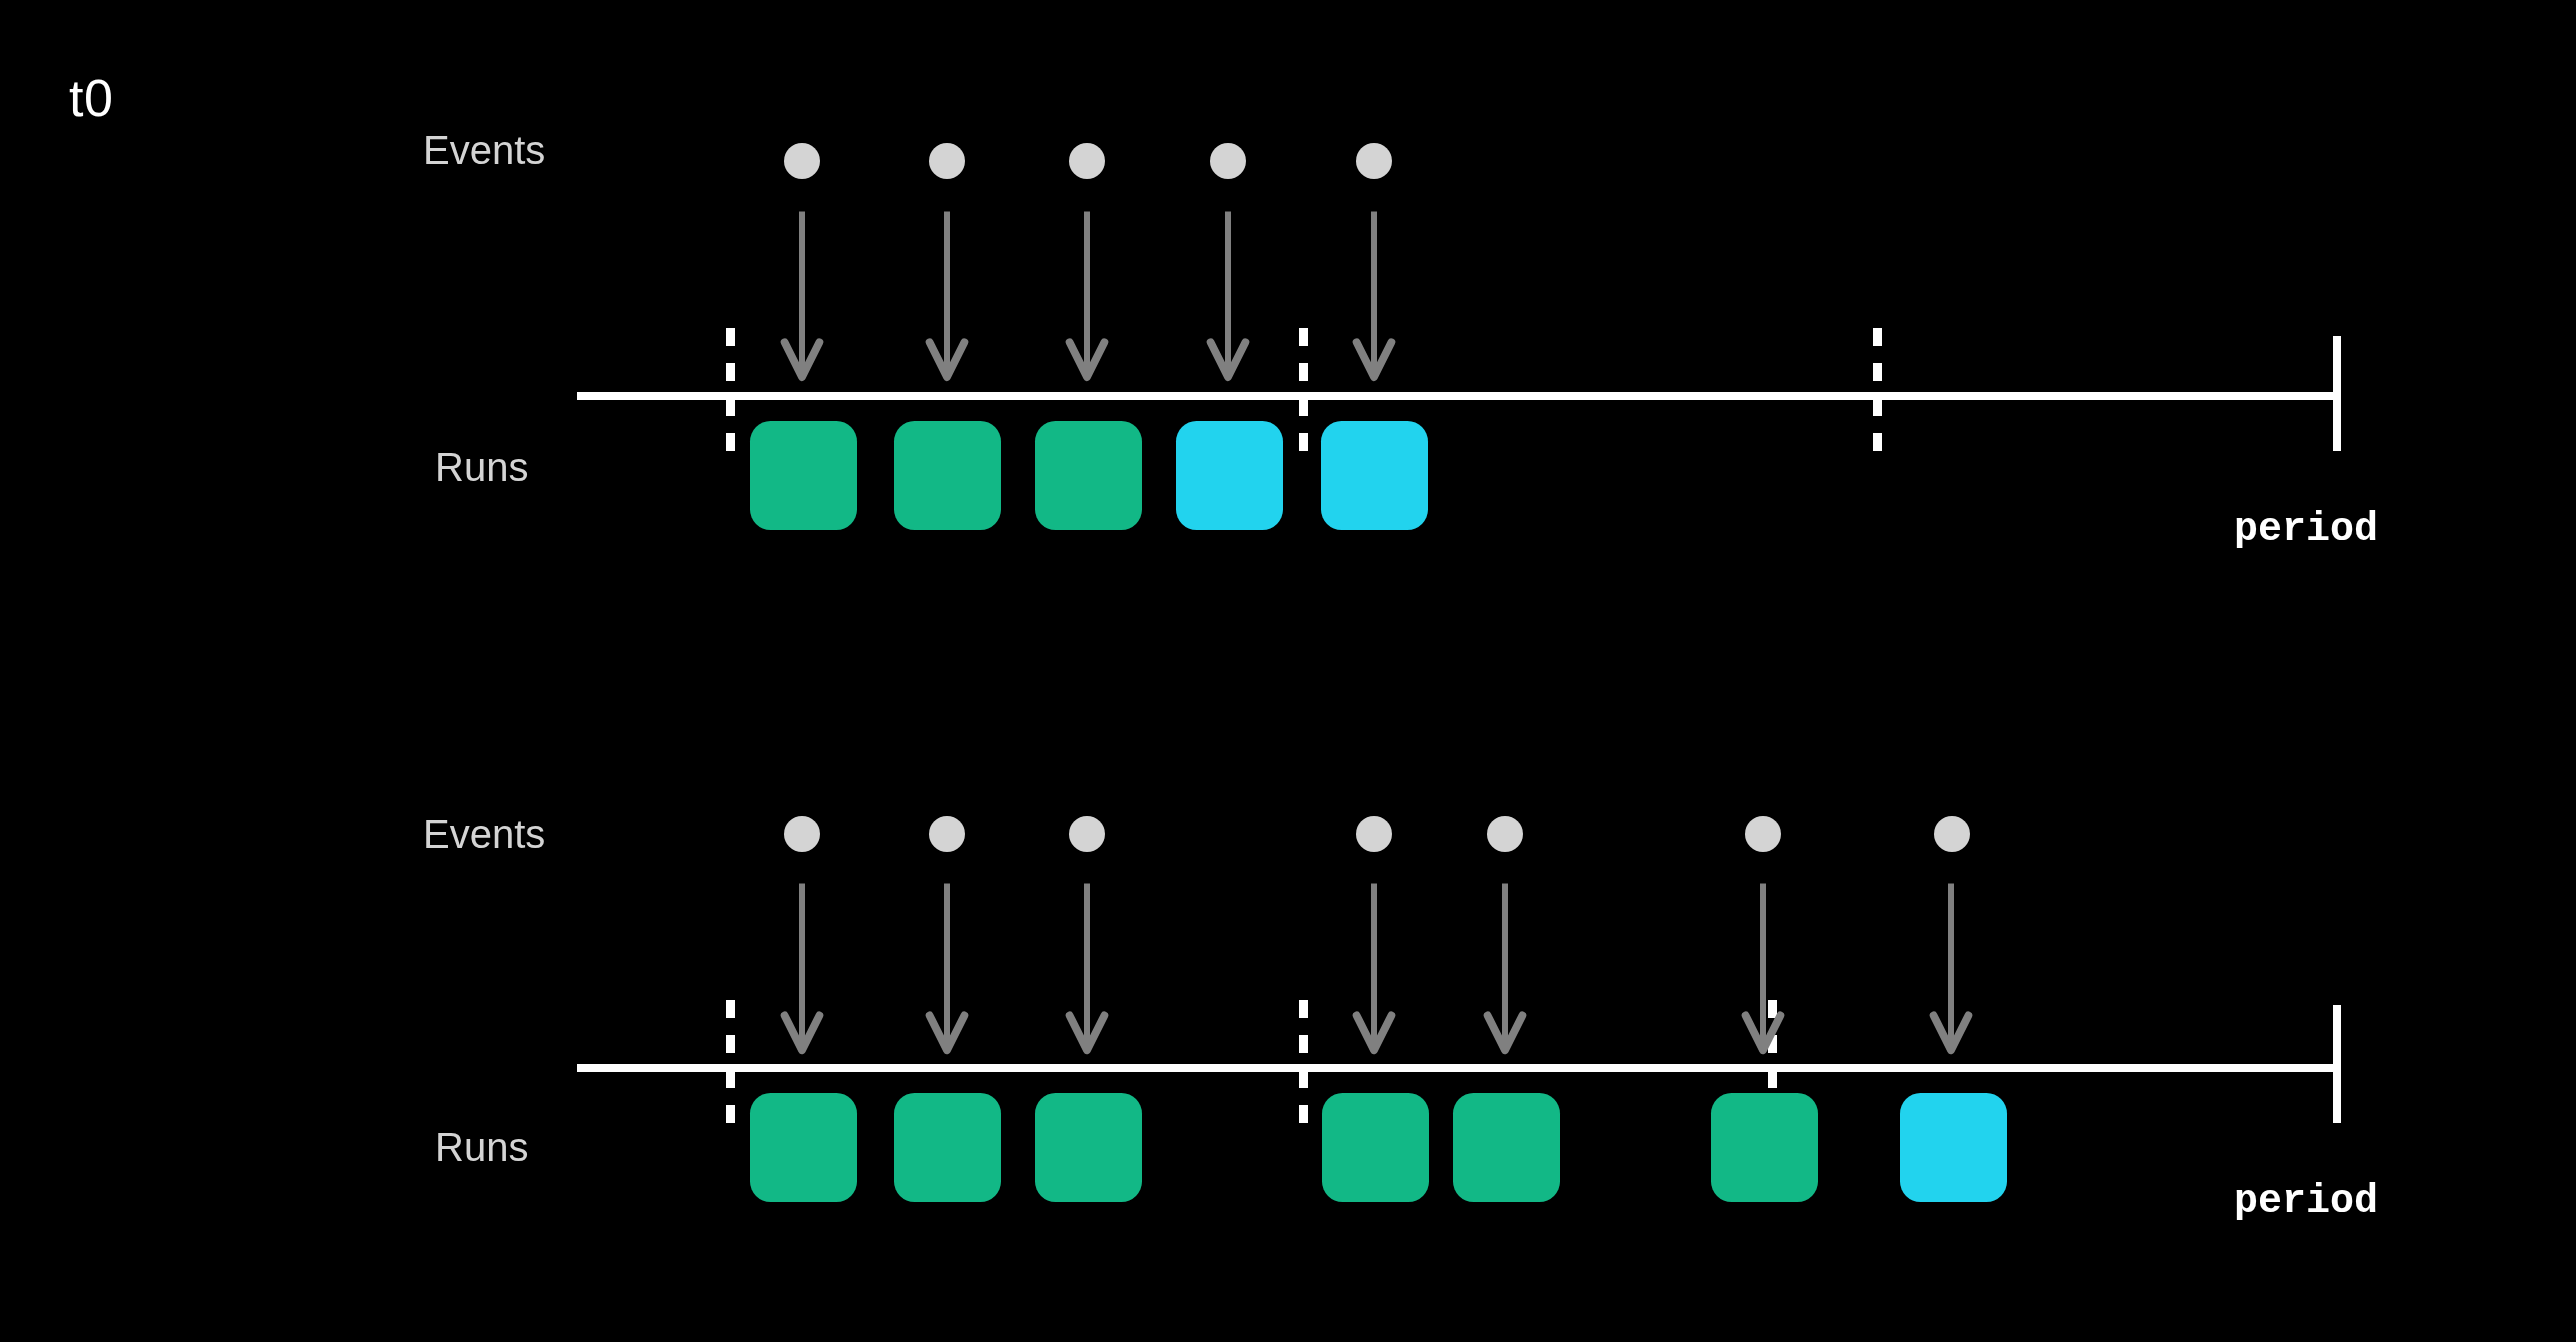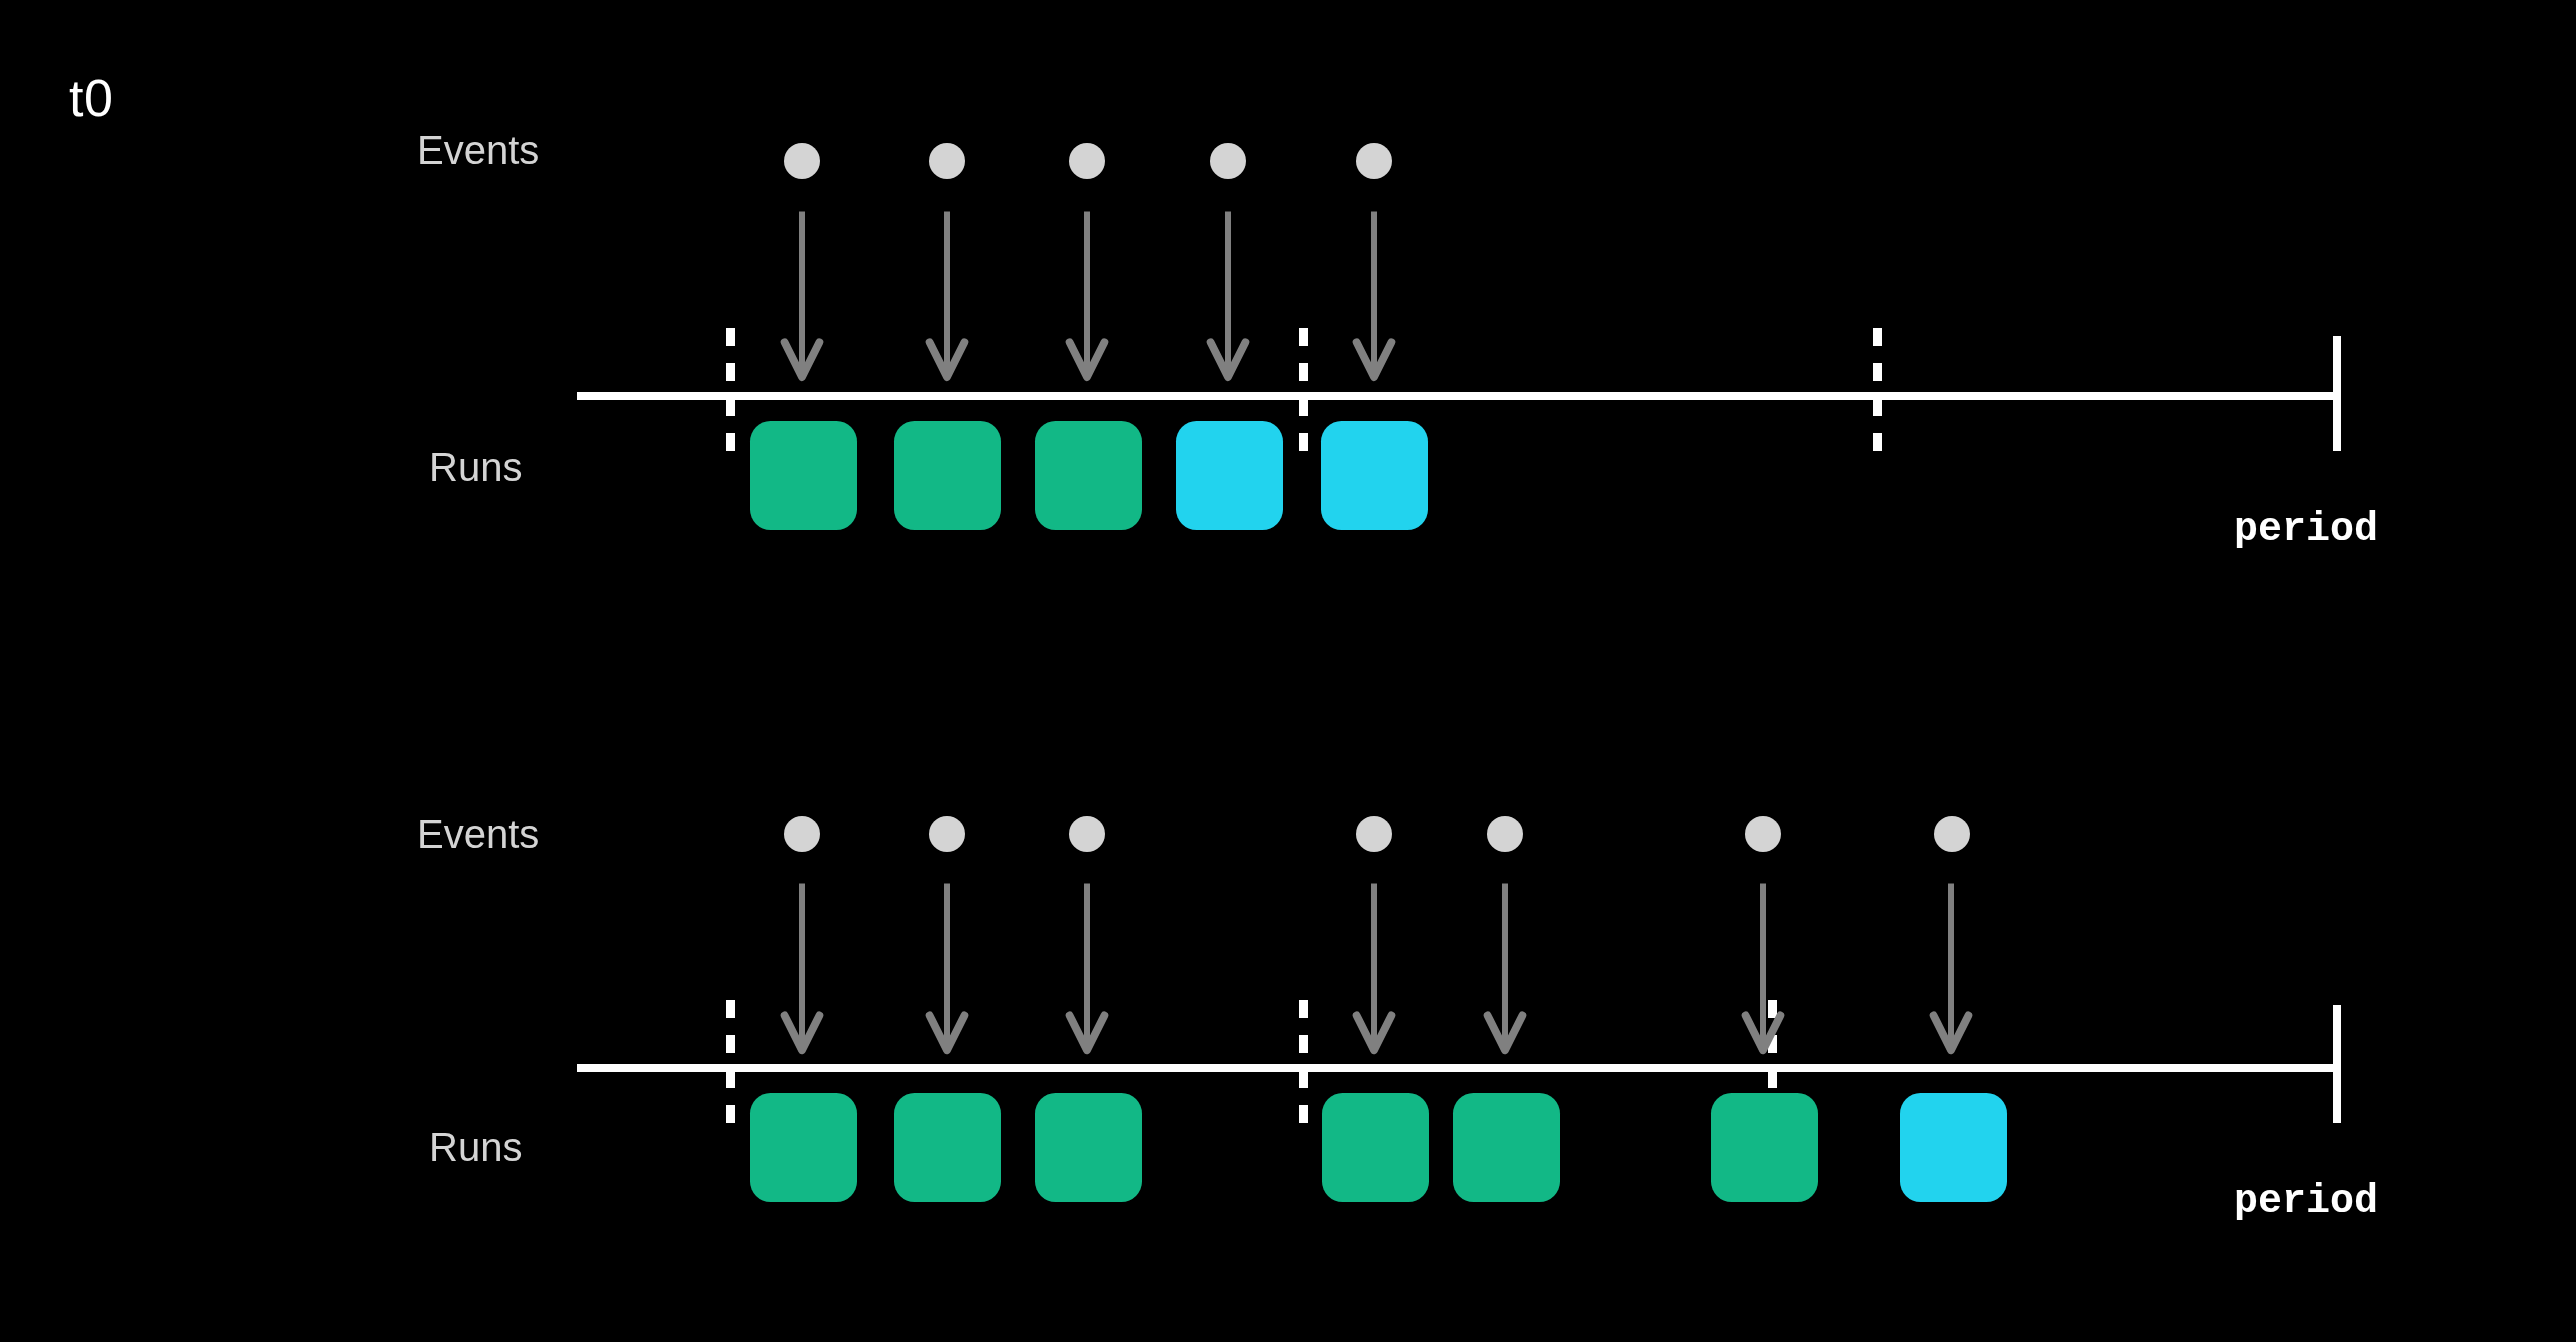--- a/index.html
+++ b/index.html
@@ -31,20 +31,21 @@
   
   .lane-label {
     position: absolute;
     color: #d4d4d4;
     font-family: "Liberation Sans", sans-serif;
     font-size: 40px;
     font-weight: 400;
     white-space: nowrap;
     line-height: 1;
     text-align: left;
+    margin-left: 6px;
   }
 
   
   .axis-line {
     position: absolute;
     background: #ffffff;
     height: 7.8px;
     border-radius: 0;
   }
   .axis-end-tick {

